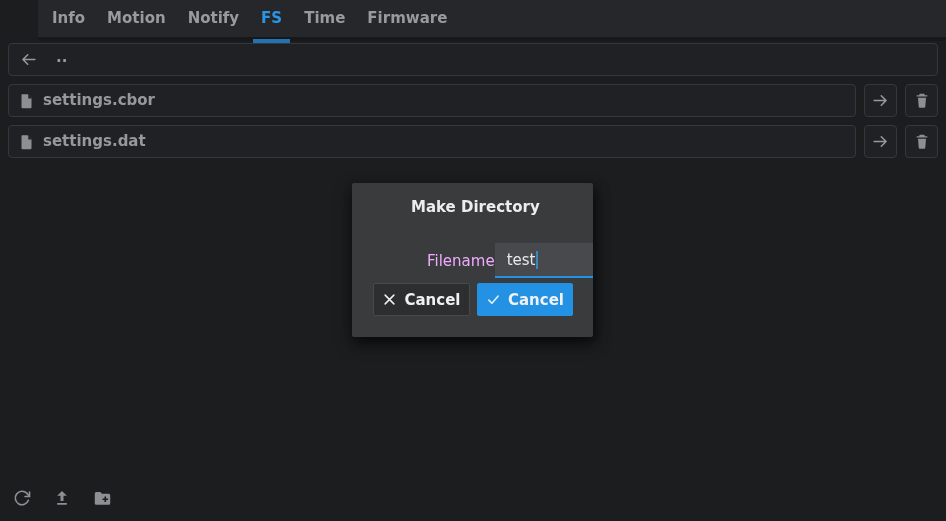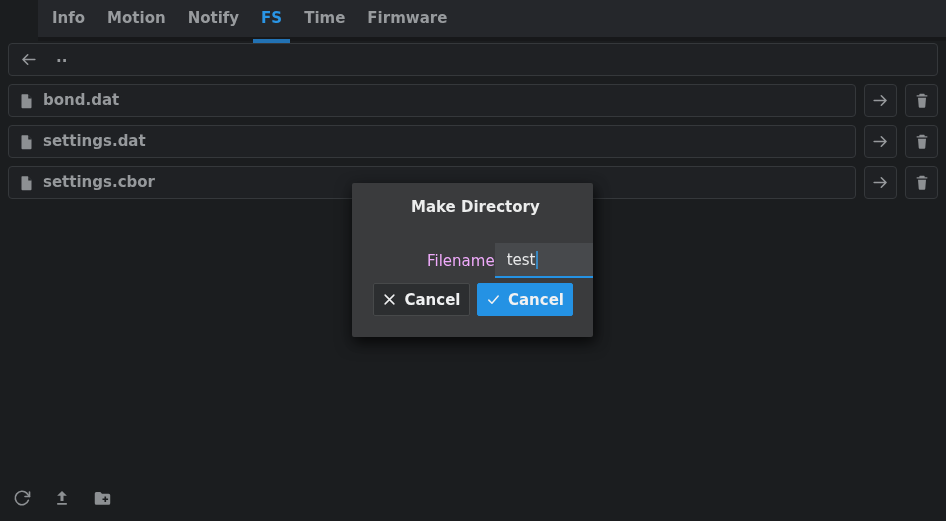--- a/index.html
+++ b/index.html
@@ -185,29 +185,30 @@
     <div class="cell cell-main">
       <span class="icon">
         <svg width="19" height="19" viewBox="0 0 24 24" fill="none" stroke="#96999c" stroke-width="2" stroke-linecap="round" stroke-linejoin="round">
             <path d="M20 12H5M11 6l-6 6 6 6"></path>
           </svg>
       </span>
       <span class="up-label">..</span>
     </div>
   </div>
 
+
   <div class="row">
     <div class="cell cell-main">
       <span class="icon">
         <svg width="15" height="18" viewBox="0 0 24 24">
             <path fill="#8d9093" d="M5 1h9l6 6v15a1.5 1.5 0 0 1-1.5 1.5h-13A1.5 1.5 0 0 1 4 22V2.5A1.5 1.5 0 0 1 5 1z"></path>
             <path fill="#1f2124" d="M14 1v6h6z" transform="translate(0.8,0.8)"></path>
           </svg>
       </span>
-      <span class="file-name">bond.dat</span>
+      <span class="file-name">settings.cbor</span>
     </div>
     <div class="cell cell-btn">
       <span class="icon">
         <svg width="19" height="19" viewBox="0 0 24 24" fill="none" stroke="#96999c" stroke-width="2" stroke-linecap="round" stroke-linejoin="round">
             <path d="M4 12h15M13 6l6 6-6 6"></path>
           </svg>
       </span>
     </div>
     <div class="cell cell-btn">
       <span class="icon">
@@ -221,47 +222,20 @@
 
   <div class="row">
     <div class="cell cell-main">
       <span class="icon">
         <svg width="15" height="18" viewBox="0 0 24 24">
             <path fill="#8d9093" d="M5 1h9l6 6v15a1.5 1.5 0 0 1-1.5 1.5h-13A1.5 1.5 0 0 1 4 22V2.5A1.5 1.5 0 0 1 5 1z"></path>
             <path fill="#1f2124" d="M14 1v6h6z" transform="translate(0.8,0.8)"></path>
           </svg>
       </span>
       <span class="file-name">settings.dat</span>
-    </div>
-    <div class="cell cell-btn">
-      <span class="icon">
-        <svg width="19" height="19" viewBox="0 0 24 24" fill="none" stroke="#96999c" stroke-width="2" stroke-linecap="round" stroke-linejoin="round">
-            <path d="M4 12h15M13 6l6 6-6 6"></path>
-          </svg>
-      </span>
-    </div>
-    <div class="cell cell-btn">
-      <span class="icon">
-        <svg width="16" height="17" viewBox="0 0 24 24" fill="#8d9093">
-            <path d="M9 2h6a1 1 0 0 1 1 1v1h4v2H4V4h4V3a1 1 0 0 1 1-1z"></path>
-            <path d="M6 8h12l-1.1 13.2a1.6 1.6 0 0 1-1.6 1.5H8.7a1.6 1.6 0 0 1-1.6-1.5L6 8z"></path>
-          </svg>
-      </span>
-    </div>
-  </div>
-
-  <div class="row">
-    <div class="cell cell-main">
-      <span class="icon">
-        <svg width="15" height="18" viewBox="0 0 24 24">
-            <path fill="#8d9093" d="M5 1h9l6 6v15a1.5 1.5 0 0 1-1.5 1.5h-13A1.5 1.5 0 0 1 4 22V2.5A1.5 1.5 0 0 1 5 1z"></path>
-            <path fill="#1f2124" d="M14 1v6h6z" transform="translate(0.8,0.8)"></path>
-          </svg>
-      </span>
-      <span class="file-name">settings.cbor</span>
     </div>
     <div class="cell cell-btn">
       <span class="icon">
         <svg width="19" height="19" viewBox="0 0 24 24" fill="none" stroke="#96999c" stroke-width="2" stroke-linecap="round" stroke-linejoin="round">
             <path d="M4 12h15M13 6l6 6-6 6"></path>
           </svg>
       </span>
     </div>
     <div class="cell cell-btn">
       <span class="icon">

